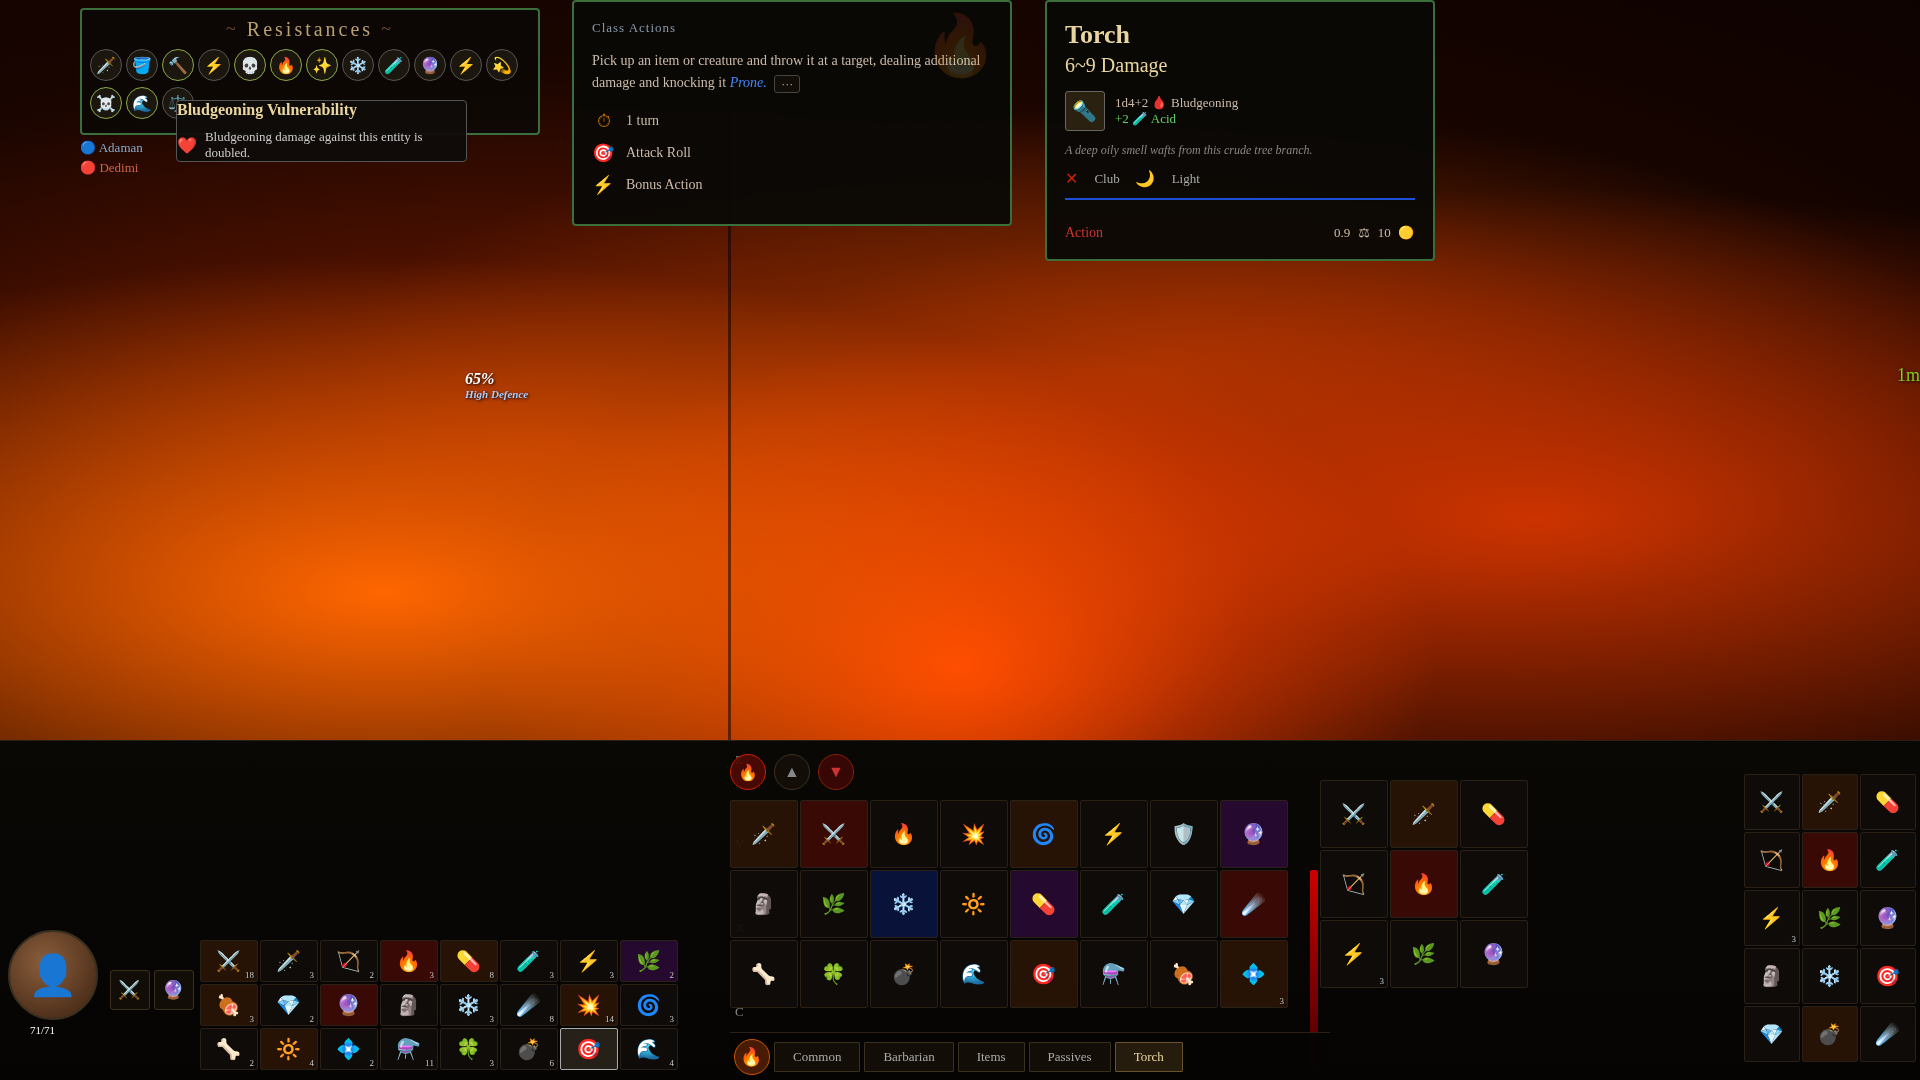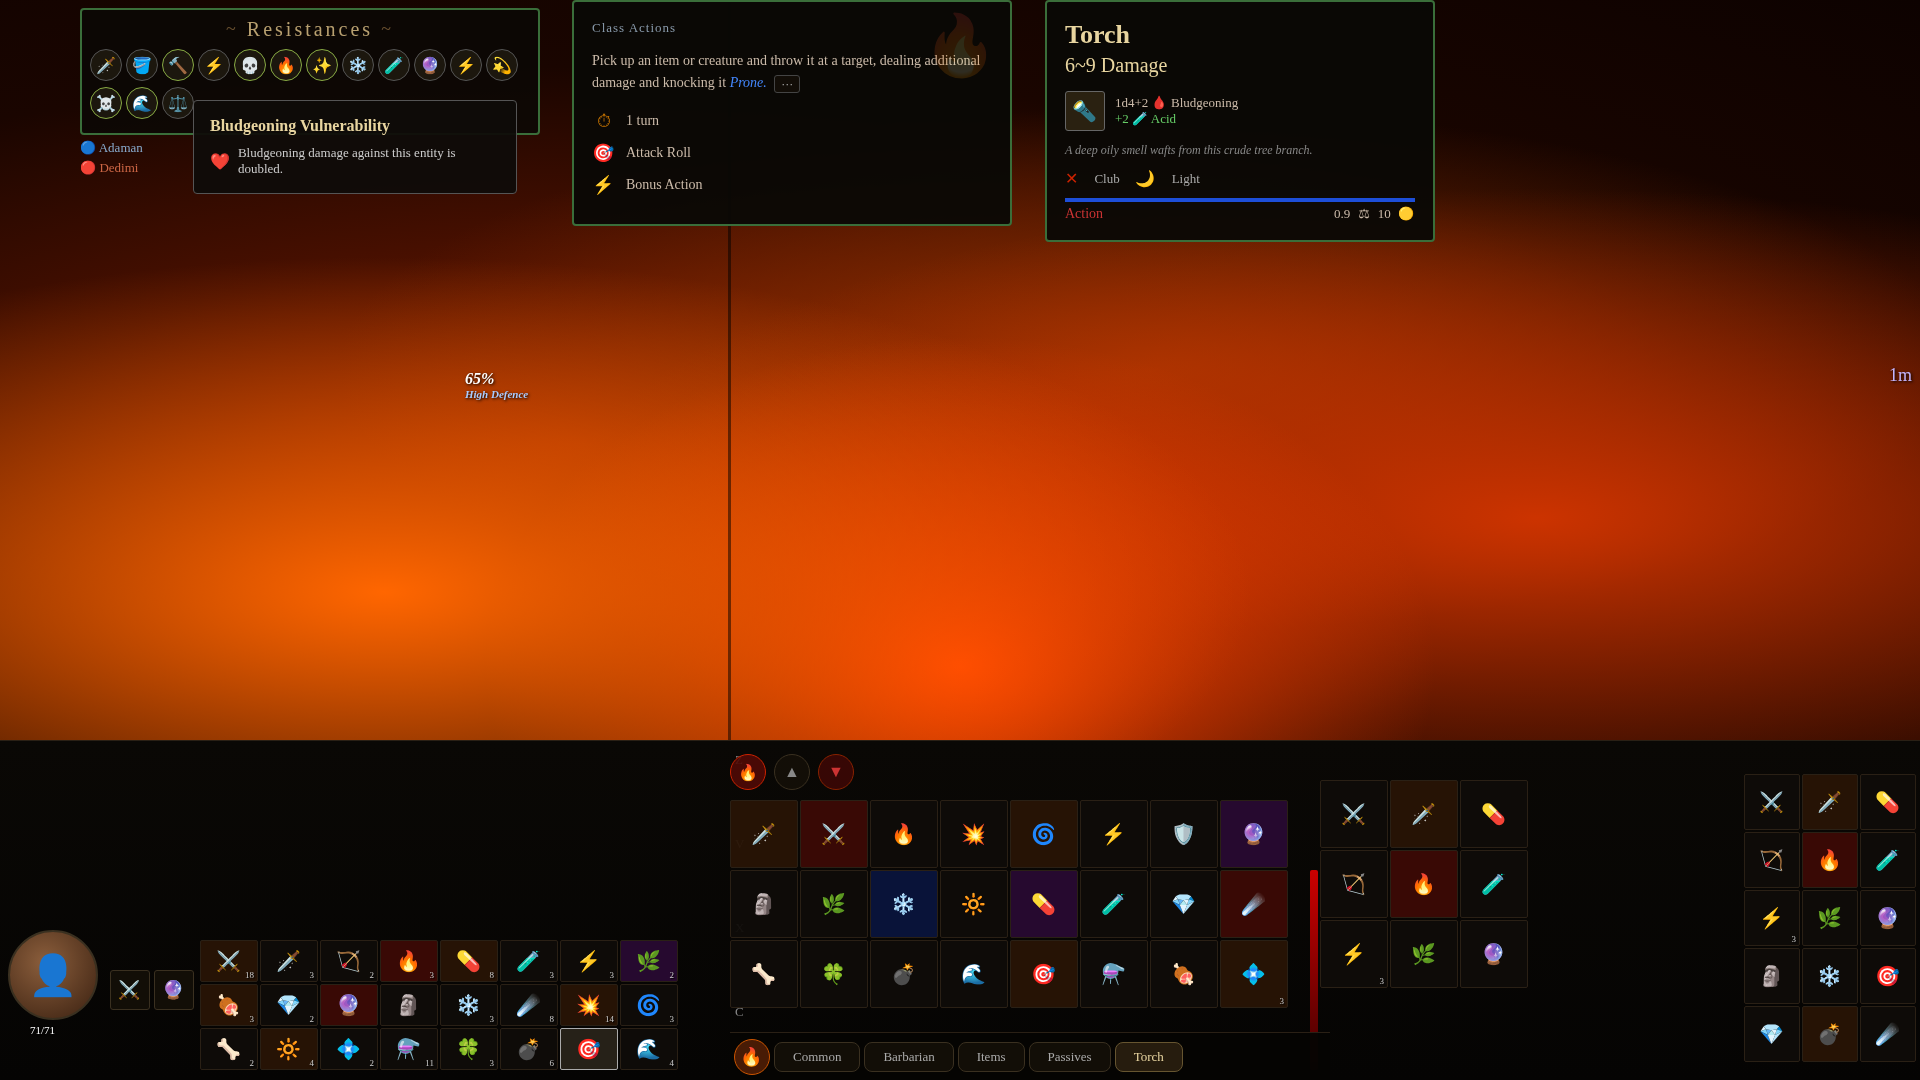--- a/index.html
+++ b/index.html
@@ -41,26 +41,25 @@
       width: 3px;
       height: 740px;
       background: rgba(0,0,0,0.5);
       z-index: 5;
     }
 
     
     .tooltip-bludgeoning {
       position: absolute;
       top: 100px;
-      left: 193px;
-      width: 324px;
+      left: 176px;
+      width: 291px;
       background: rgba(15, 12, 8, 0.95);
       border: 1px solid #555;
       border-radius: 4px;
-      padding: 16px;
       z-index: 100;
     }
     .tooltip-bludgeoning h3 {
       color: #e8d5a0;
       font-size: 16px;
       margin-bottom: 10px;
     }
     .tooltip-bludgeoning .vuln-line {
       display: flex;
       align-items: center;
@@ -245,22 +244,22 @@
       color: #aaa;
       font-size: 13px;
     }
     .torch-tag-icon { color: #cc2200; font-size: 16px; }
     .torch-tag-moon { color: #aaccff; font-size: 16px; }
     .torch-action-row {
       display: flex;
       align-items: center;
       justify-content: space-between;
       margin-top: 10px;
-      padding-top: 4px;
-      border-top: 4px solid #1d4ed8;
+      padding-top: 25px;
+      border-top: 2px solid #1d4ed8;
     }
     .action-label {
       color: #cc3333;
       font-size: 14px;
     }
     .torch-stats {
       display: flex;
       gap: 8px;
       align-items: center;
       color: #ccbbaa;
@@ -281,22 +280,22 @@
     }
     .defence-sub {
       color: #aaccff;
       font-size: 11px;
     }
 
     
     .meter-label {
       position: absolute;
       top: 365px;
-      right: 8px;
-      color: #c4b5fd;
+      right: 0;
+      color: #84cc16;
       font-size: 18px;
       text-shadow: 1px 1px 3px #000;
       z-index: 30;
     }
 
     
     .bottom-bar {
       position: absolute;
       bottom: 0;
       left: 0;
@@ -438,21 +437,21 @@
       gap: 4px;
       align-items: center;
       padding: 4px;
       background: rgba(5,4,2,0.95);
       border-top: 1px solid #2a2015;
     }
     .tab-btn {
       padding: 6px 18px;
       background: rgba(20,15,8,0.9);
       border: 1px solid #3a3020;
-      border-radius: 8px;
+      border-radius: 1px;
       color: #aaa;
       font-size: 13px;
       cursor: pointer;
       font-family: inherit;
     }
     .tab-btn.active {
       background: rgba(40,30,15,0.95);
       border-color: #665530;
       color: #e8d5a0;
     }

